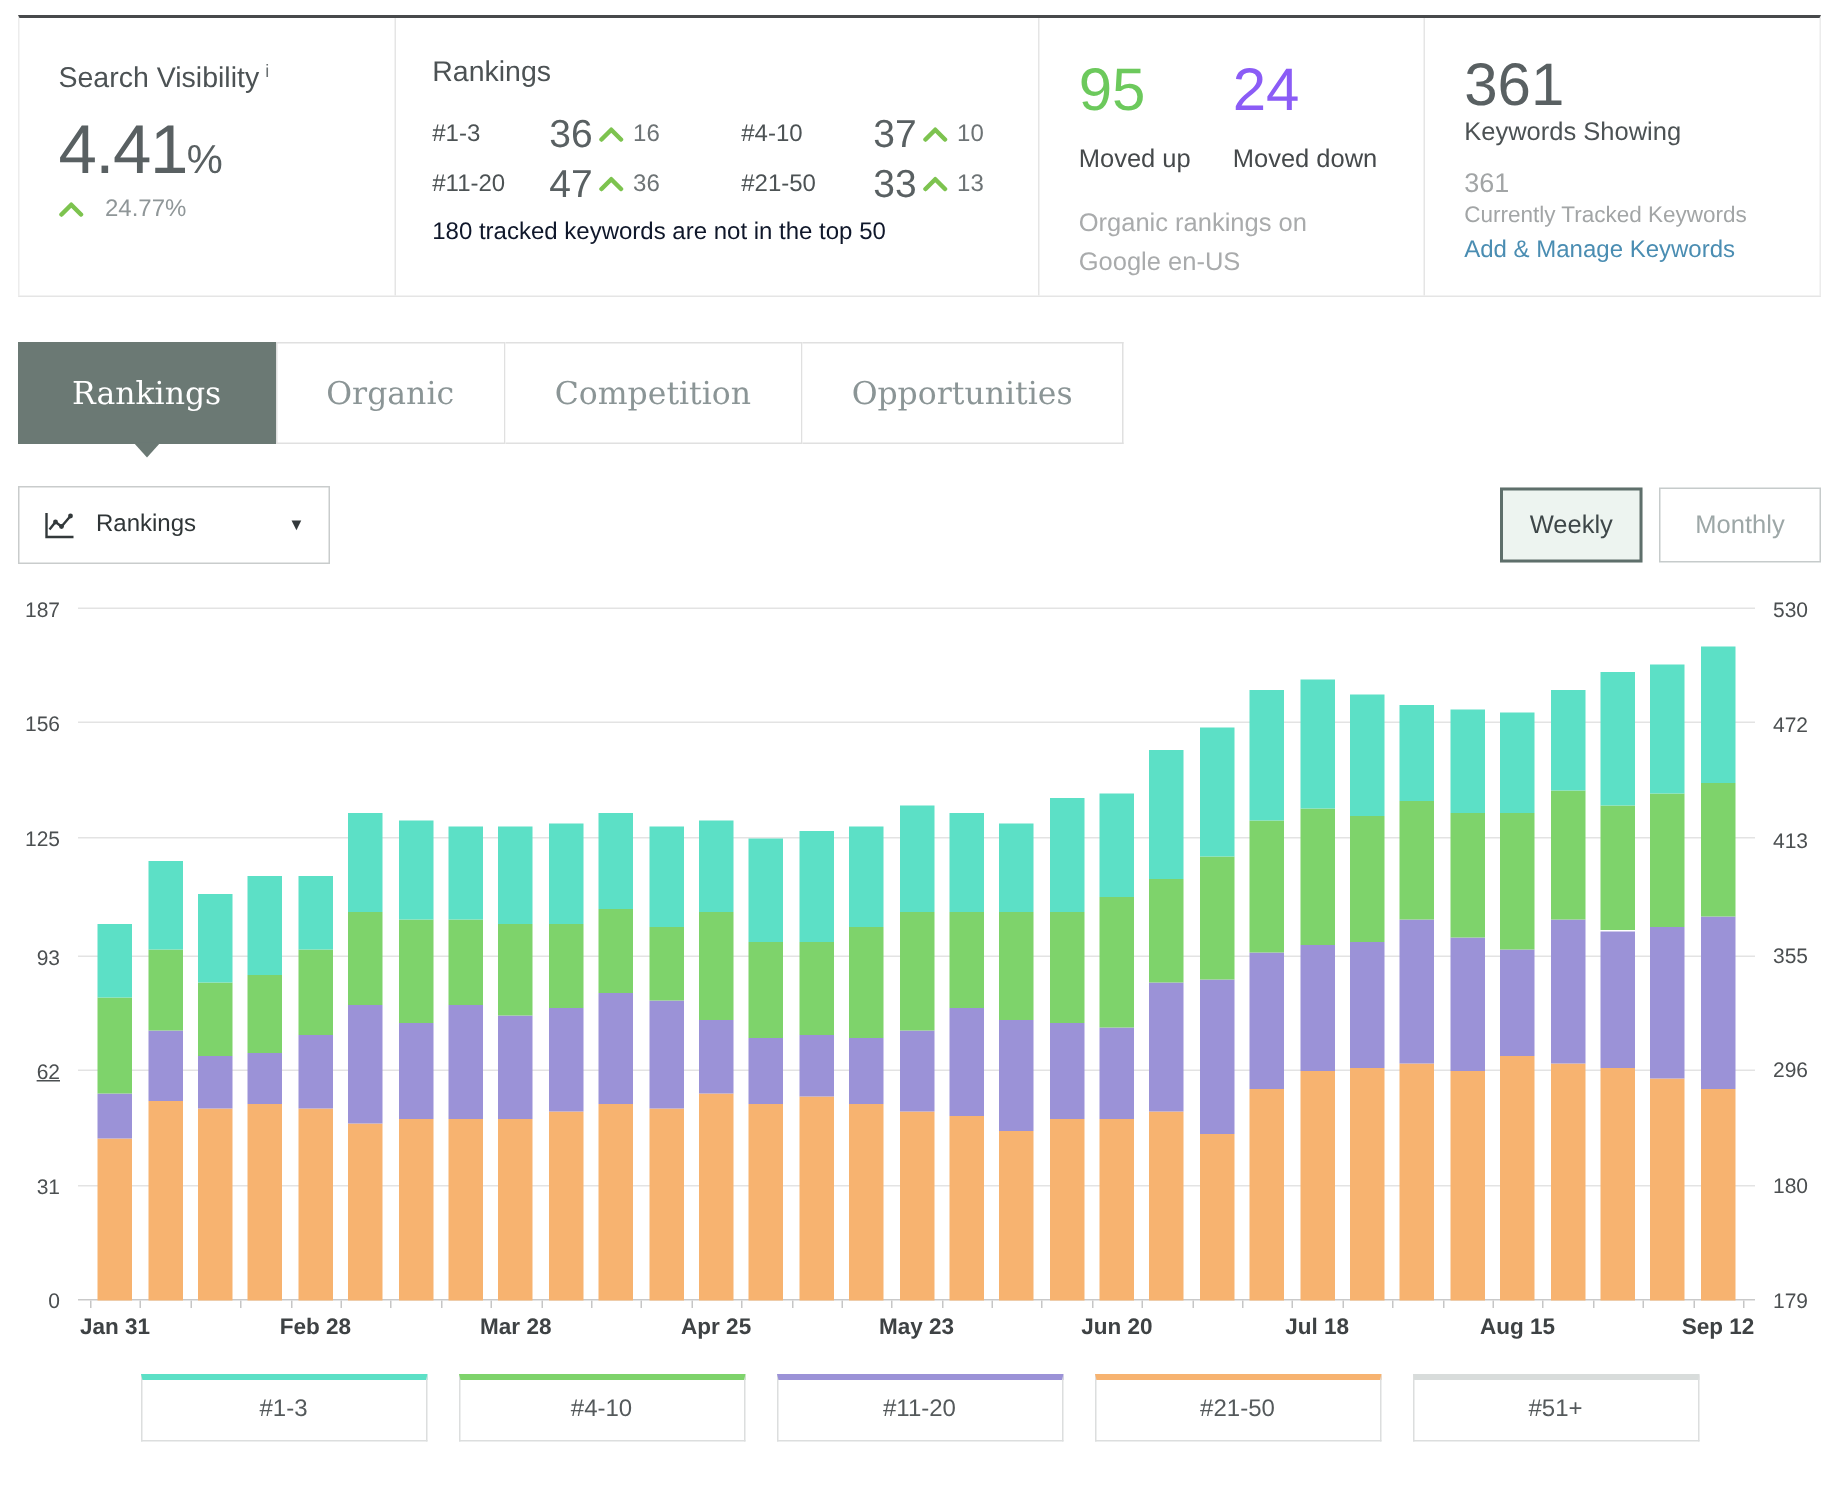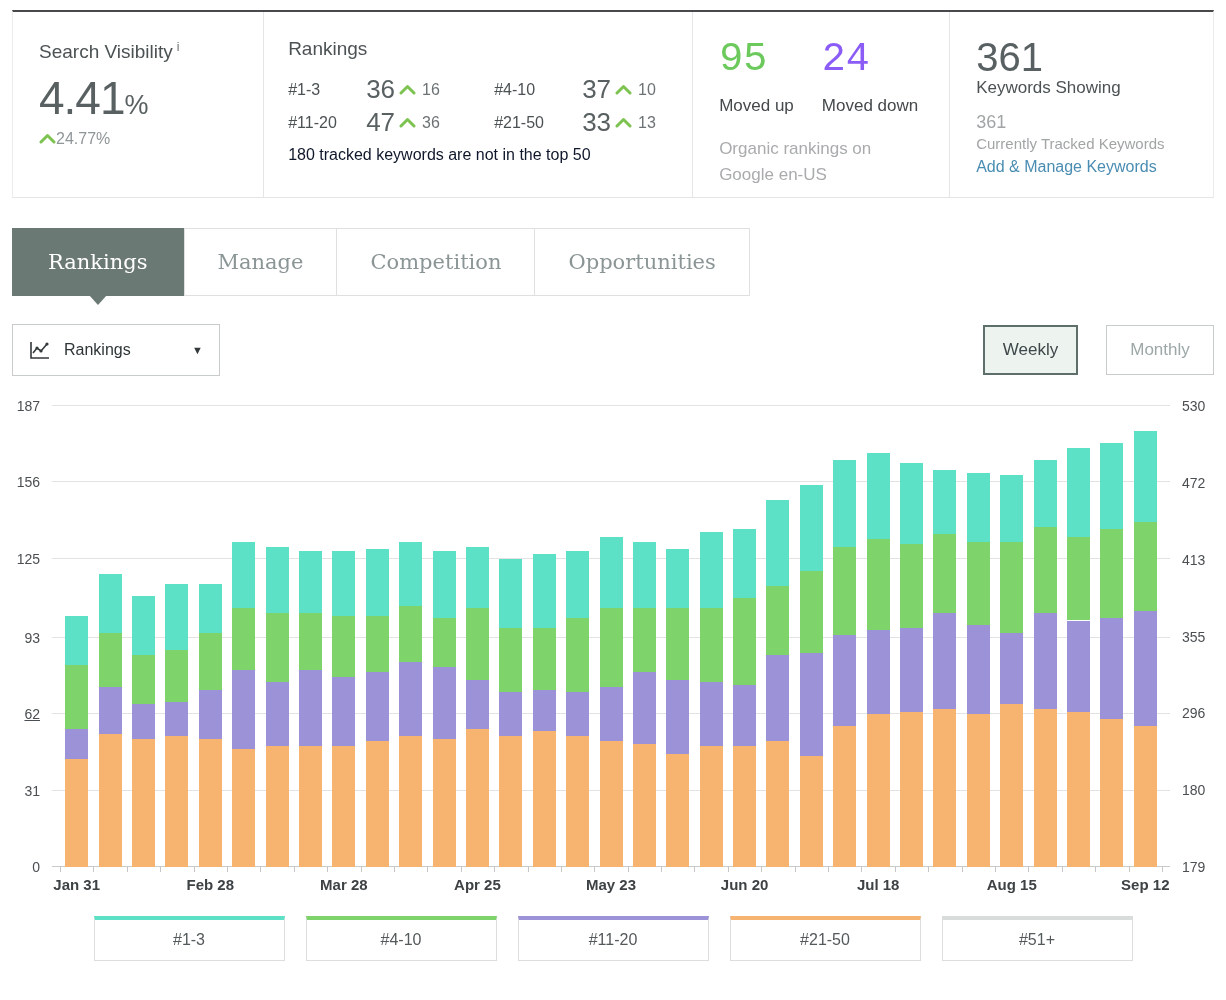--- a/index.html
+++ b/index.html
@@ -11,31 +11,31 @@
   .stat-card:last-child { border-right:none; }
   .card-visibility { width:256px; padding:28px 0 0 26px; }
   .card-rankings { width:436px; padding:26px 0 0 24px; }
   .card-movement { width:262px; padding:26px 0 0 26px; }
   .card-keywords { width:268px; padding:24px 0 0 26px; }
 
   .card-title { font-size:19px; color:#4c5254; }
   .card-title sup { font-size:12px; color:#6b7173; margin-left:4px; }
   .big-value { font-size:46px; color:#596062; line-height:1.1; margin-top:10px; letter-spacing:-1px;}
   .big-value .unit { font-size:27px; letter-spacing:0; }
-  .change-row { margin-top:6px; font-size:16px; color:#8f9698; display:flex; align-items:center; gap:0; }
+  .change-row { margin-top:6px; font-size:16px; color:#8f9698; display:flex; align-items:center; gap:14px; }
   .caret-up { width:17px; height:11px; display:inline-block; }
 
   .rank-grid { display:grid; grid-template-columns:78px 128px 88px 110px; row-gap:2px; margin-top:14px; align-items:center; }
   .rank-label { font-size:16px; color:#4c5254; }
   .rank-val { font-size:26px; color:#596062; display:flex; align-items:center; gap:4px; }
   .rank-change { font-size:16px; color:#6d7375; margin-left:2px; }
   .rank-footnote { margin-top:8px; font-size:16px; color:#0f172a; }
 
   .move-row { display:flex; gap:28px; }
-  .move-num { font-size:40px; line-height:1.1;font-family:Liberation Mono, monospace; }
+  .move-num { font-size:40px; line-height:1.1; }
   .move-up { color:#6cc95c; }
   .move-down { color:#8b5cf6; }
   .move-label { font-size:17px; color:#45494b; margin-top:14px; }
   .move-note { margin-top:20px; font-size:17px; color:#a9abac; line-height:1.5; width:180px; }
 
   .kw-big { font-size:40px; color:#596062; line-height:1.05; }
   .kw-label { font-size:17px; color:#4c5254; }
   .kw-gray-num { margin-top:14px; font-size:18px; color:#a2a5a6; }
   .kw-gray-label { font-size:15px; color:#a2a5a6; margin-top:2px; }
   .kw-link { display:inline-block; margin-top:6px; font-size:16px; color:#4a8db2; cursor:pointer; text-decoration:none; }
@@ -45,21 +45,21 @@
   .tab { display:flex; align-items:center; padding:0 33px; color:#8b9596; background:#fff; border:1px solid #e0e0e0; border-left:none; cursor:pointer; }
   .tab:nth-child(2){ border-left:1px solid #e0e0e0; }
   .tab-active { position:relative; background:#6b7974; color:#fff; border:none; padding:0 36px; cursor:default; }
   .tab-active::after { content:""; position:absolute; left:50%; bottom:-9px; transform:translateX(-50%); border-left:9px solid transparent; border-right:9px solid transparent; border-top:10px solid #6b7974; }
 
   
   .controls { margin:28px 12px 0; display:flex; justify-content:space-between; align-items:center; }
   .metric-dropdown { width:208px; height:52px; border:1px solid #c9cccc; display:flex; align-items:center; padding:0 16px; gap:13px; cursor:pointer; background:#fff; }
   .metric-dropdown .dd-label { font-size:16px; color:#2f3537; }
   .dd-caret { margin-left:auto; color:#33393b; font-size:11px; }
-  .period-group { display:flex; gap:28px; }
+  .period-group { display:flex; gap:11px; }
   .btn-period { height:50px; font-size:17px; background:#fff; cursor:pointer; font-family:"Liberation Sans", sans-serif; }
   .btn-weekly { width:95px; border:2px solid #5e6f6b; background:#edf4f0; color:#3e4749; }
   .btn-monthly { width:108px; border:1px solid #c6cbcb; color:#9da7a7; }
 
   
   .chart-wrap { position:relative; height:512px; margin-top:22px; }
   .plot { position:absolute; left:60px; right:64px; top:8px; height:461px; }
   .gridline { position:absolute; left:-8px; right:-8px; height:1px; background:#e3e3e3; }
   .baseline { position:absolute; left:-8px; right:-8px; bottom:0; height:1px; background:#c9c9c9; }
   .bar-seg { position:absolute; }
@@ -152,21 +152,21 @@
     <div class="kw-big">361</div>
     <div class="kw-label">Keywords Showing</div>
     <div class="kw-gray-num">361</div>
     <div class="kw-gray-label">Currently Tracked Keywords</div>
     <a class="kw-link">Add &amp; Manage Keywords</a>
   </div>
 </div>
 
 <div class="tabs">
   <div class="tab tab-active">Rankings</div>
-  <div class="tab">Manage</div>
+  <div class="tab">Organic</div>
   <div class="tab">Competition</div>
   <div class="tab">Opportunities</div>
 </div>
 
 <div class="controls">
   <div class="metric-dropdown">
     <svg width="22" height="20" viewBox="0 0 22 20">
       <polyline points="2,2 2,18 20,18" fill="none" stroke="#33393b" stroke-width="1.6"></polyline>
       <polyline points="4,13 8,8 12,11 18,4" fill="none" stroke="#33393b" stroke-width="1.6"></polyline>
       <circle cx="8" cy="8" r="1.6" fill="#33393b"></circle>

